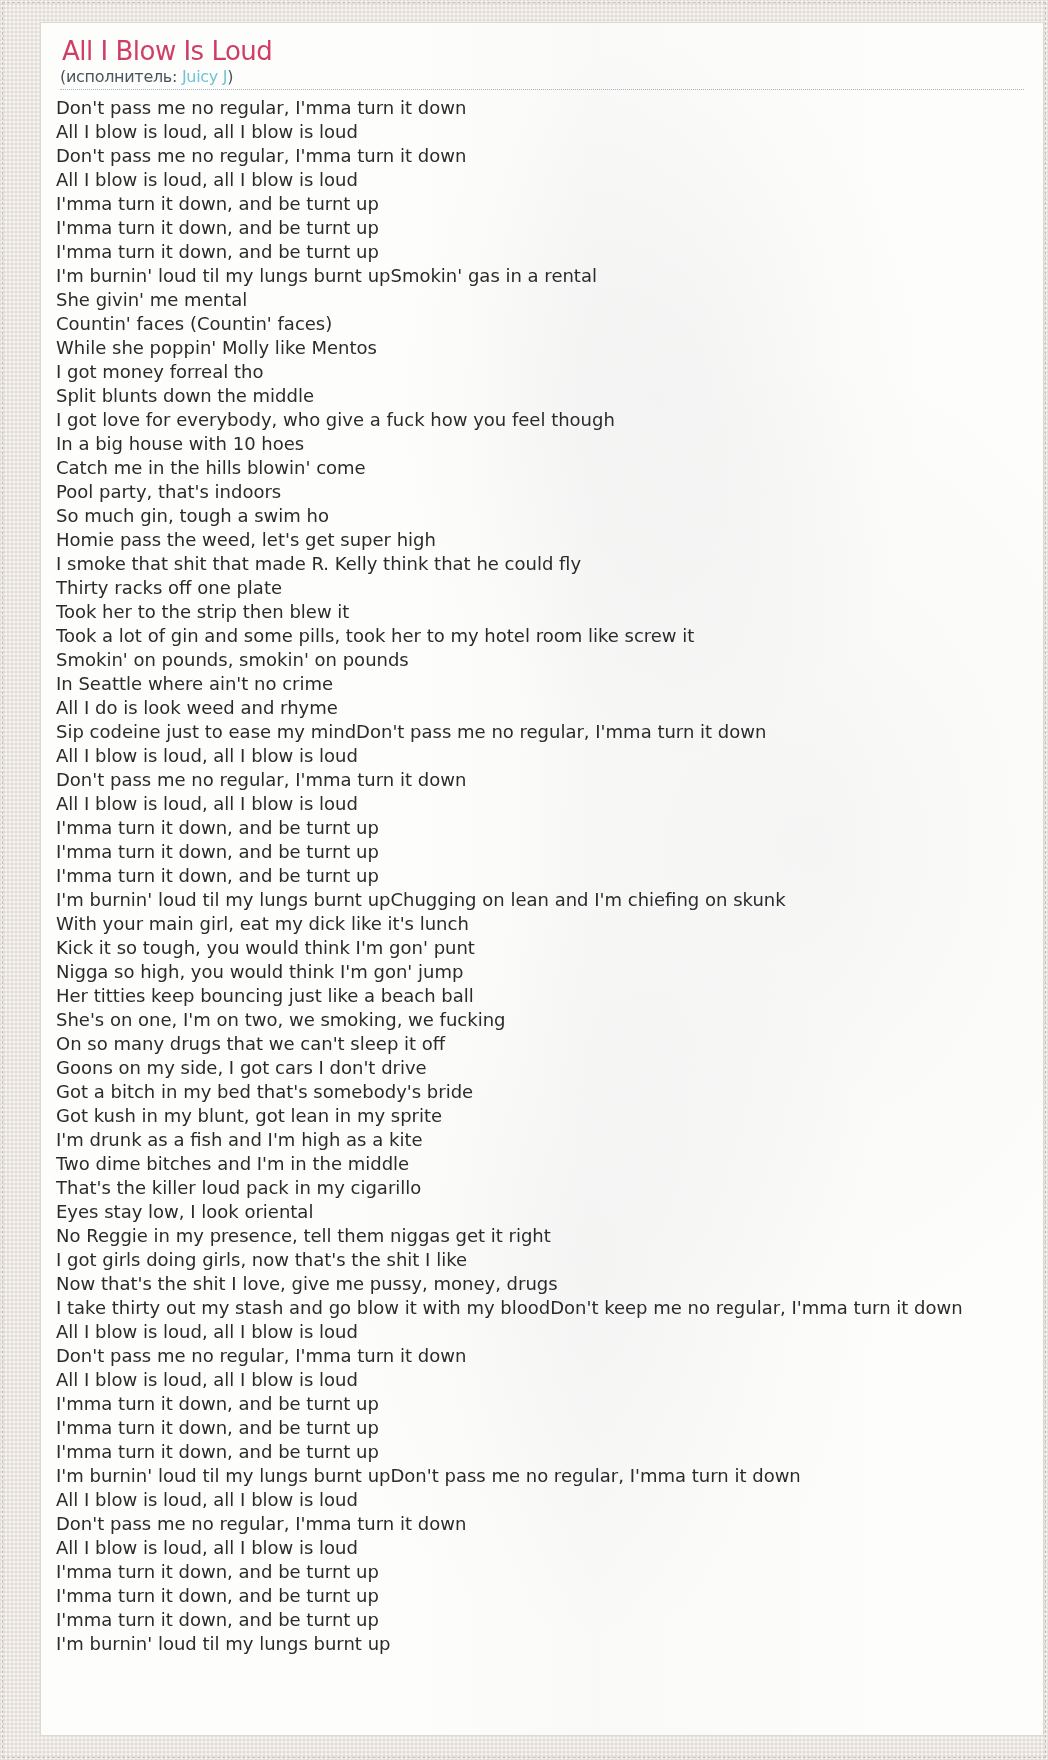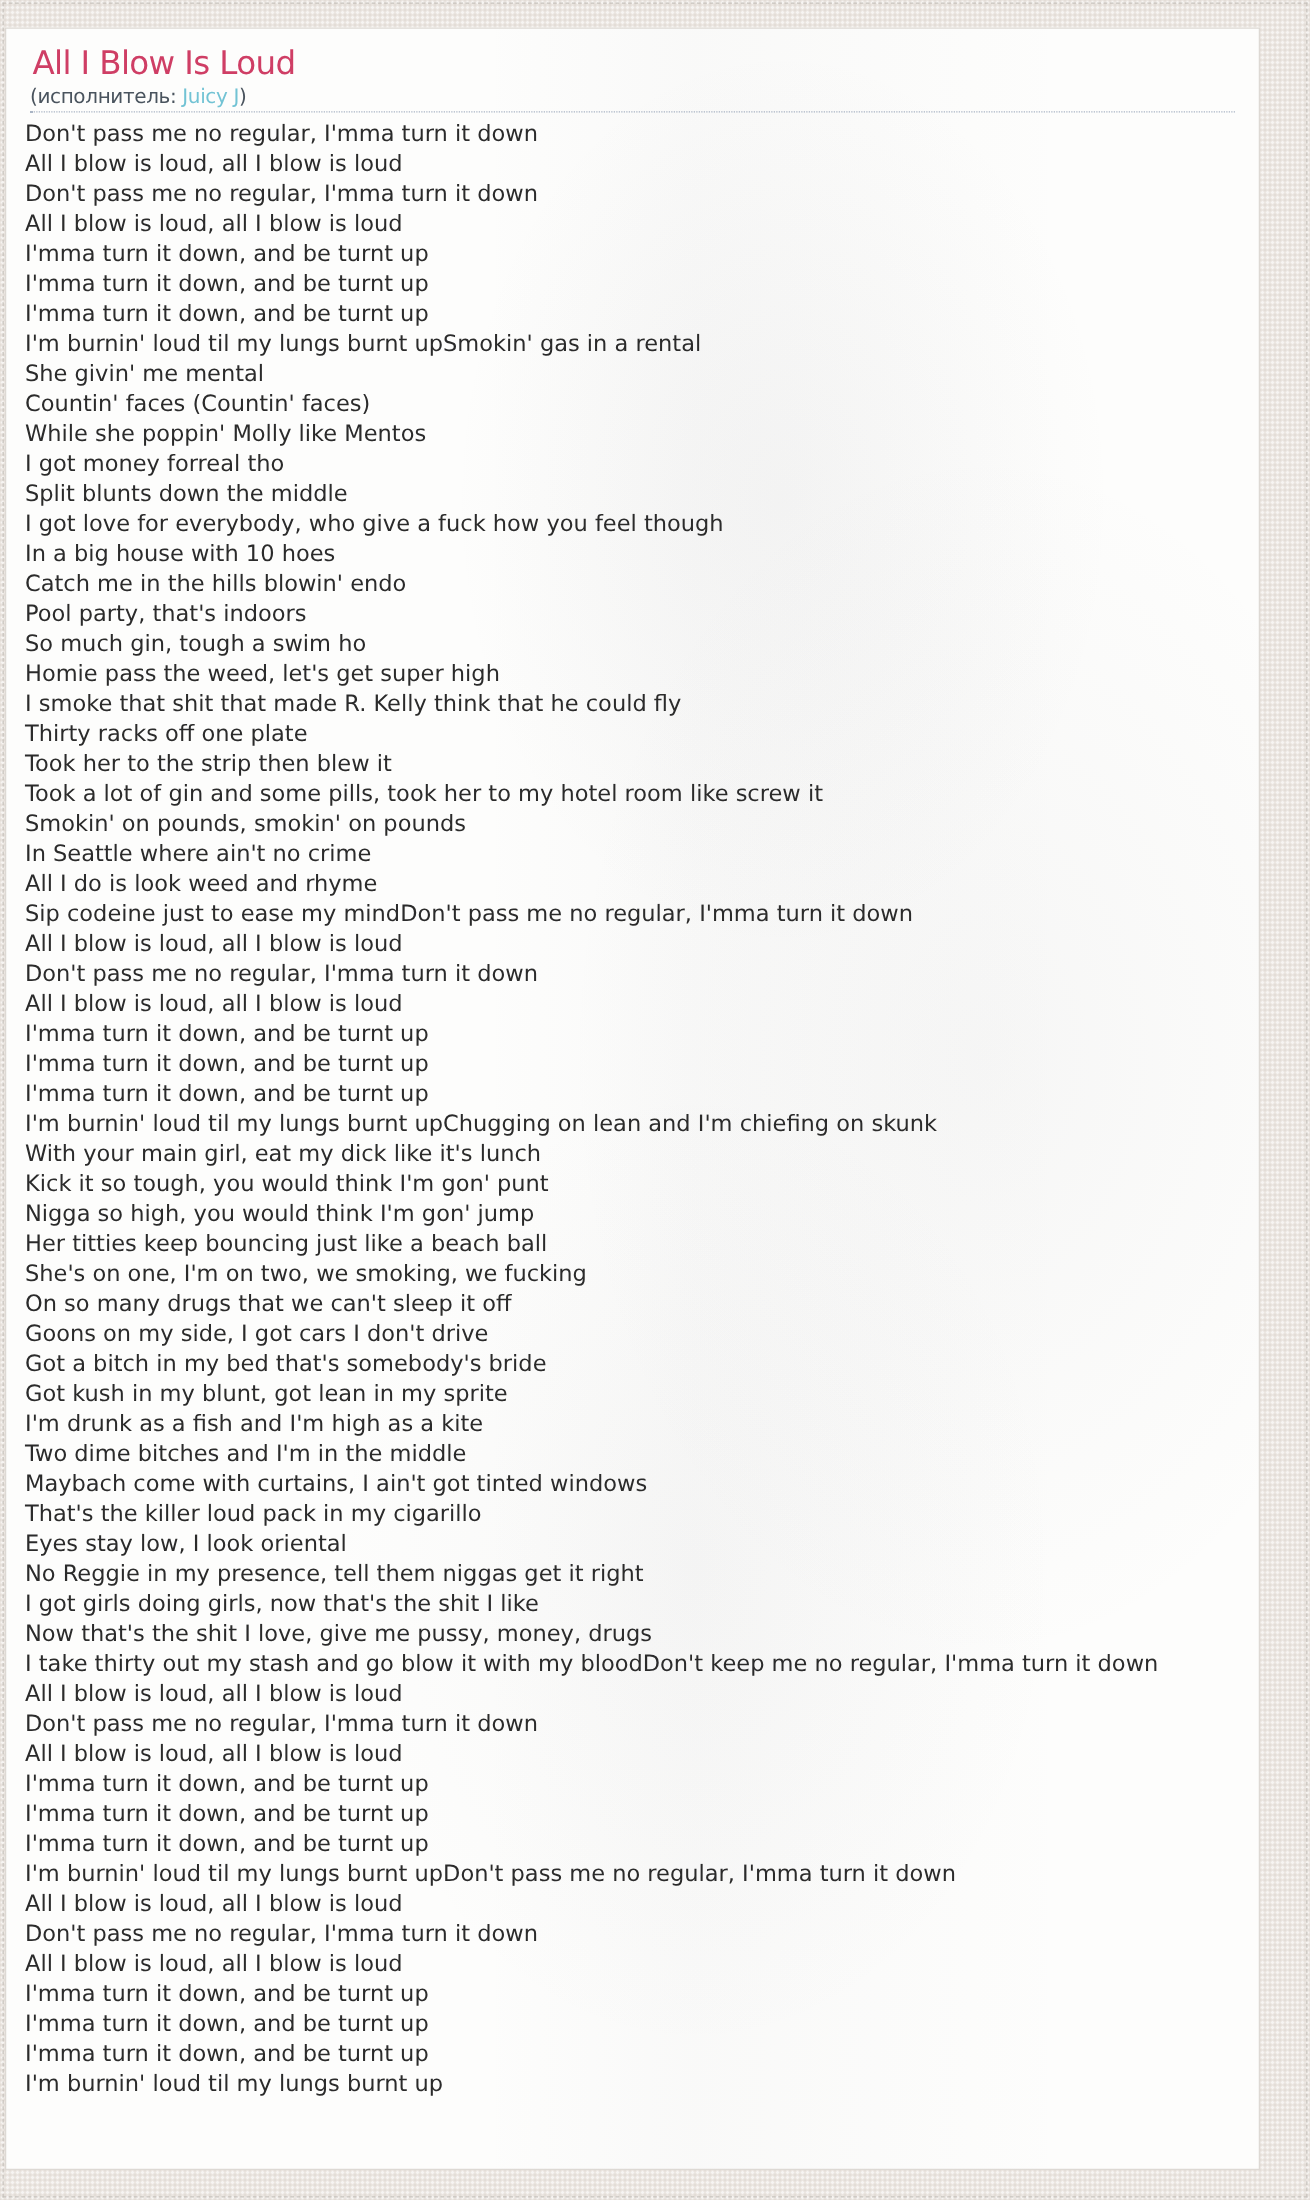--- a/index.html
+++ b/index.html
@@ -24,21 +24,21 @@
     background-size:4px 4px,4px 4px;
     background-position:0 0,2px 2px;
     font-family:"DejaVu Sans","Liberation Sans",sans-serif;
   }
   .page-border{
     position:absolute;inset:2px;
     border:1px dashed var(--page-border);
     pointer-events:none;
   }
   .panel{
-    position:absolute;left:4px;top:22px;
+    position:absolute;left:40px;top:22px;
     width:1004px;height:1714px;
     box-sizing:border-box;
     background:var(--panel-bg);
     border:1px solid var(--panel-border);
     padding:13px 19px;
     overflow:visible;
   }
   
   .panel::before{
     content:"";position:absolute;inset:0;pointer-events:none;
@@ -98,21 +98,21 @@
       <div class="lyric-line">I'mma turn it down, and be turnt up</div>
       <div class="lyric-line">I'mma turn it down, and be turnt up</div>
       <div class="lyric-line">I'm burnin' loud til my lungs burnt upSmokin' gas in a rental</div>
       <div class="lyric-line">She givin' me mental</div>
       <div class="lyric-line">Countin' faces (Countin' faces)</div>
       <div class="lyric-line">While she poppin' Molly like Mentos</div>
       <div class="lyric-line">I got money forreal tho</div>
       <div class="lyric-line">Split blunts down the middle</div>
       <div class="lyric-line">I got love for everybody, who give a fuck how you feel though</div>
       <div class="lyric-line">In a big house with 10 hoes</div>
-      <div class="lyric-line">Catch me in the hills blowin' endo</div>
+      <div class="lyric-line">Catch me in the hills blowin' come</div>
       <div class="lyric-line">Pool party, that's indoors</div>
       <div class="lyric-line">So much gin, tough a swim ho</div>
       <div class="lyric-line">Homie pass the weed, let's get super high</div>
       <div class="lyric-line">I smoke that shit that made R. Kelly think that he could fly</div>
       <div class="lyric-line">Thirty racks off one plate</div>
       <div class="lyric-line">Took her to the strip then blew it</div>
       <div class="lyric-line">Took a lot of gin and some pills, took her to my hotel room like screw it</div>
       <div class="lyric-line">Smokin' on pounds, smokin' on pounds</div>
       <div class="lyric-line">In Seattle where ain't no crime</div>
       <div class="lyric-line">All I do is look weed and rhyme</div>
@@ -128,21 +128,20 @@
       <div class="lyric-line">Kick it so tough, you would think I'm gon' punt</div>
       <div class="lyric-line">Nigga so high, you would think I'm gon' jump</div>
       <div class="lyric-line">Her titties keep bouncing just like a beach ball</div>
       <div class="lyric-line">She's on one, I'm on two, we smoking, we fucking</div>
       <div class="lyric-line">On so many drugs that we can't sleep it off</div>
       <div class="lyric-line">Goons on my side, I got cars I don't drive</div>
       <div class="lyric-line">Got a bitch in my bed that's somebody's bride</div>
       <div class="lyric-line">Got kush in my blunt, got lean in my sprite</div>
       <div class="lyric-line">I'm drunk as a fish and I'm high as a kite</div>
       <div class="lyric-line">Two dime bitches and I'm in the middle</div>
-      <div class="lyric-line">Maybach come with curtains, I ain't got tinted windows</div>
       <div class="lyric-line">That's the killer loud pack in my cigarillo</div>
       <div class="lyric-line">Eyes stay low, I look oriental</div>
       <div class="lyric-line">No Reggie in my presence, tell them niggas get it right</div>
       <div class="lyric-line">I got girls doing girls, now that's the shit I like</div>
       <div class="lyric-line">Now that's the shit I love, give me pussy, money, drugs</div>
       <div class="lyric-line">I take thirty out my stash and go blow it with my bloodDon't keep me no regular, I'mma turn it down</div>
       <div class="lyric-line">All I blow is loud, all I blow is loud</div>
       <div class="lyric-line">Don't pass me no regular, I'mma turn it down</div>
       <div class="lyric-line">All I blow is loud, all I blow is loud</div>
       <div class="lyric-line">I'mma turn it down, and be turnt up</div>

